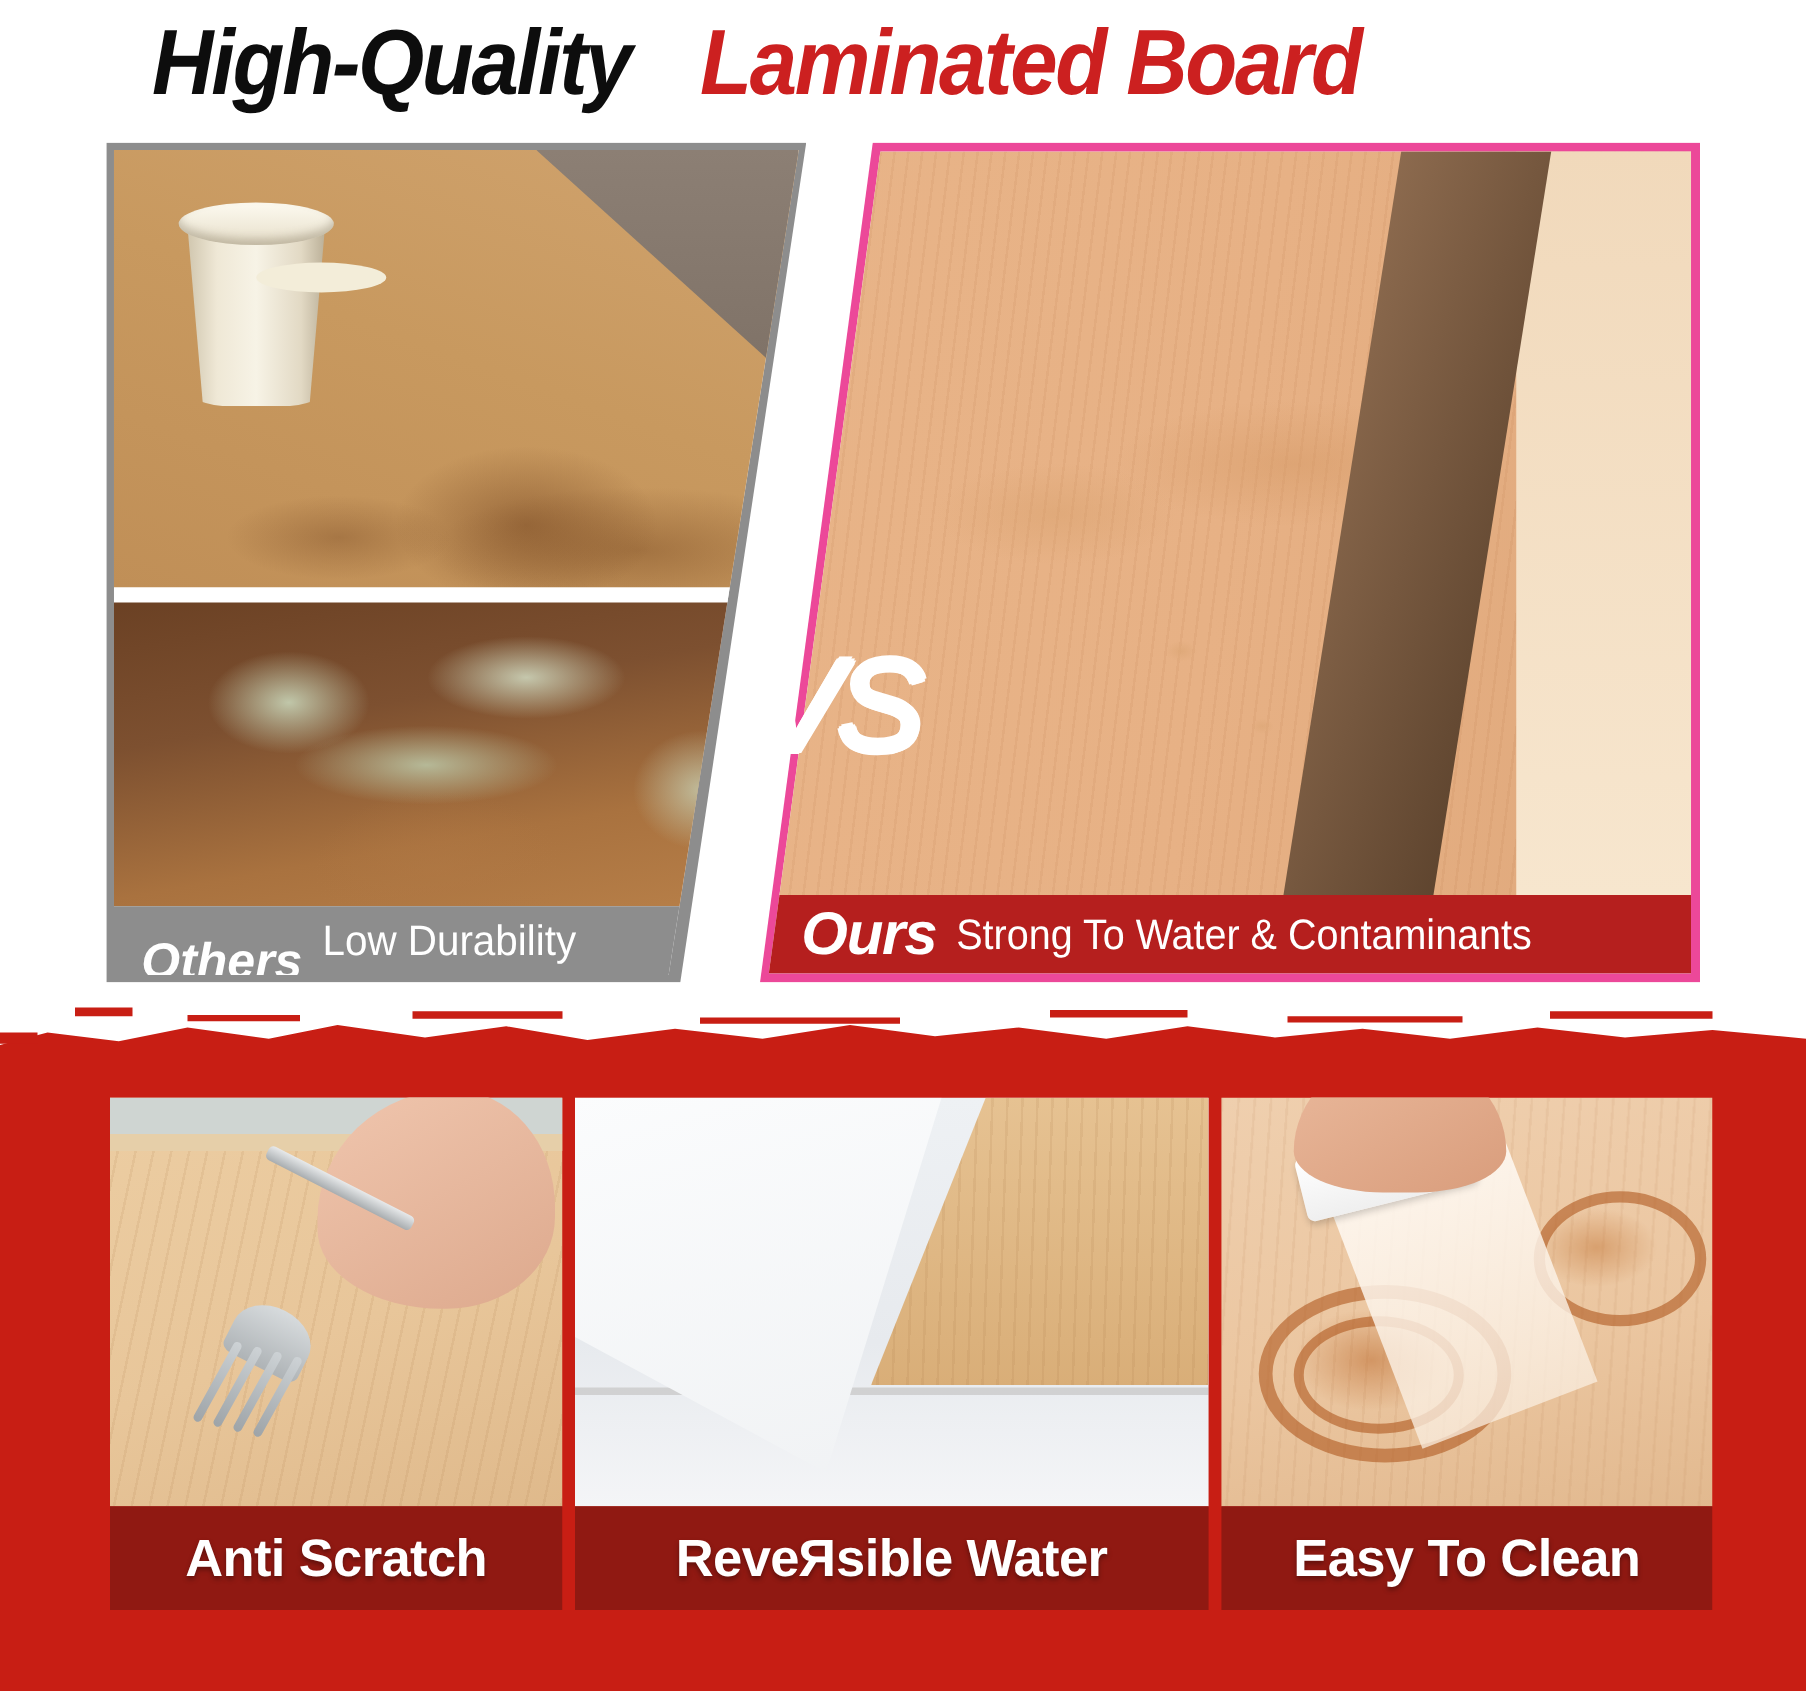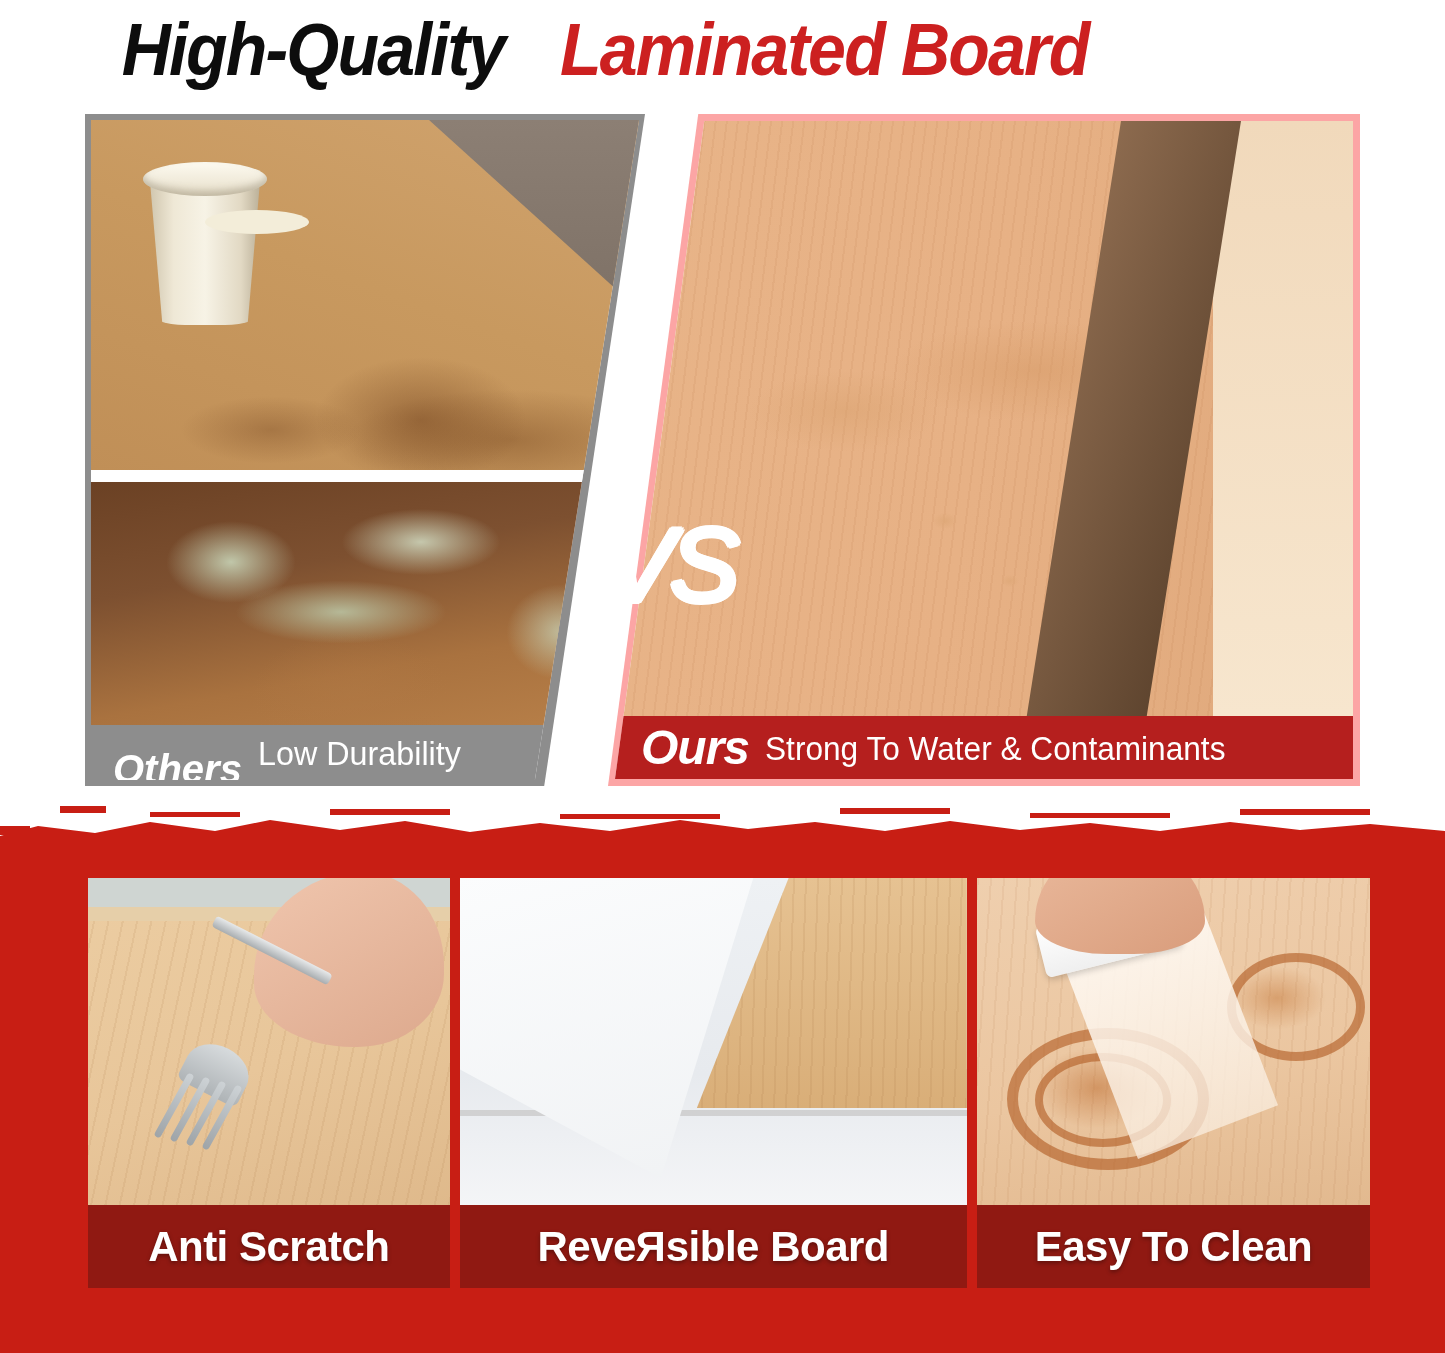--- a/index.html
+++ b/index.html
@@ -95,21 +95,21 @@
     color:#fff;font-size:40px;font-weight:bold;font-style:italic;line-height:1;margin-top:32px;
   }
   .bar-others .sub{
     color:#fff;font-size:34px;font-weight:normal;margin-left:16px;line-height:1;
     transform:scaleX(.95);transform-origin:left center;display:inline-block;
   }
 
   
   .ours-wrap{
     position:absolute;left:608px;top:14px;width:752px;height:672px;
-    background:#fca5a5;
+    background:#ec4899;
     -webkit-clip-path:polygon(12% 0, 100% 0, 100% 100%, 0 100%);
     clip-path:polygon(12% 0, 100% 0, 100% 100%, 0 100%);
   }
   .ours-inner{
     position:absolute;left:7px;top:7px;width:738px;height:658px;
     -webkit-clip-path:polygon(12.1% 0, 100% 0, 100% 100%, 0 100%);
     clip-path:polygon(12.1% 0, 100% 0, 100% 100%, 0 100%);
     background:#fff;overflow:hidden;
   }
   .photo-water{
@@ -353,21 +353,21 @@
 
     <div class="card c2">
       <div class="card-photo ph-rev">
         <div class="rev-wood"></div>
         <div class="rev-shadowline"></div>
         <div class="rev-white"></div>
       </div>
       <div class="card-label">
         <span>Reve</span>
           <span class="flip">R</span>
-          <span>sible Board</span>
+          <span>sible Water</span>
       </div>
     </div>
 
     <div class="card c3">
       <div class="card-photo ph-clean">
         <div class="stain-ring" style="left:30px;top:150px;width:180px;height:120px;"></div>
         <div class="stain-ring" style="left:58px;top:175px;width:120px;height:78px;border-width:8px;"></div>
         <div class="stain-ring" style="left:250px;top:75px;width:120px;height:90px;border-width:9px;"></div>
         <div class="clean-swipe"></div>
         <div class="clean-cloth"></div>

